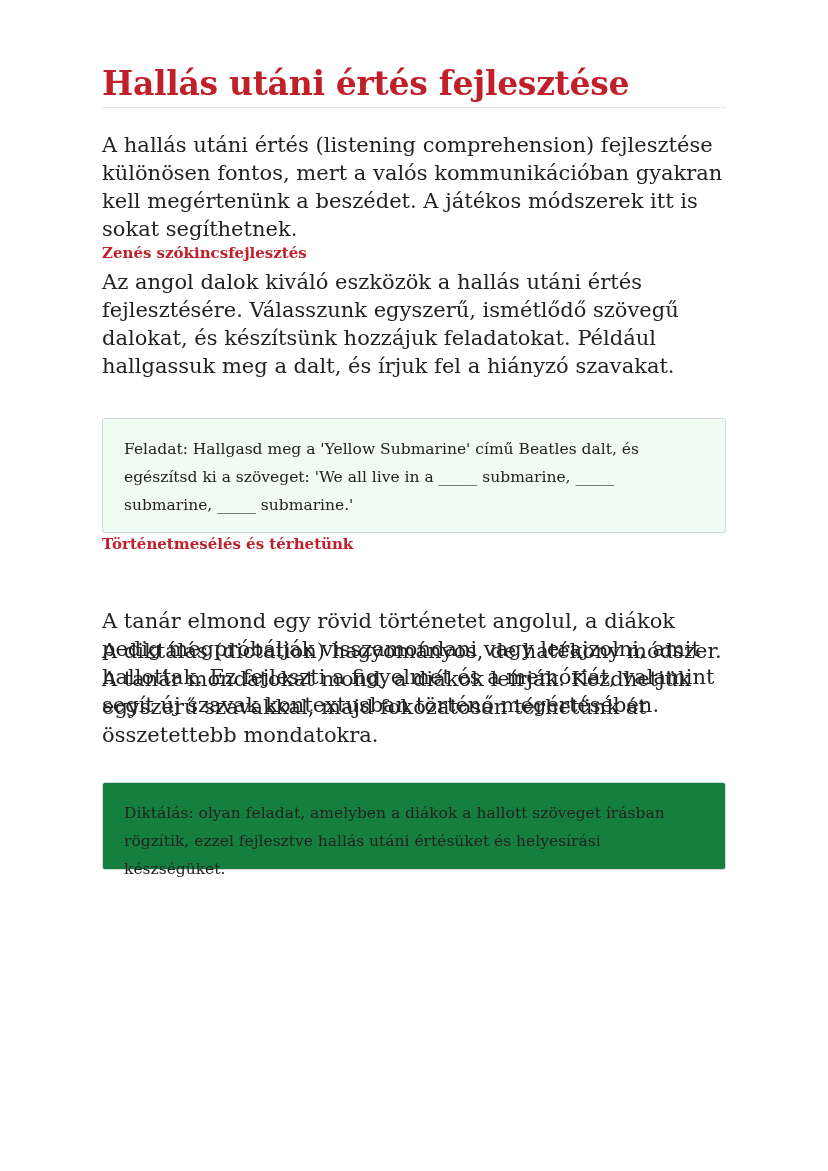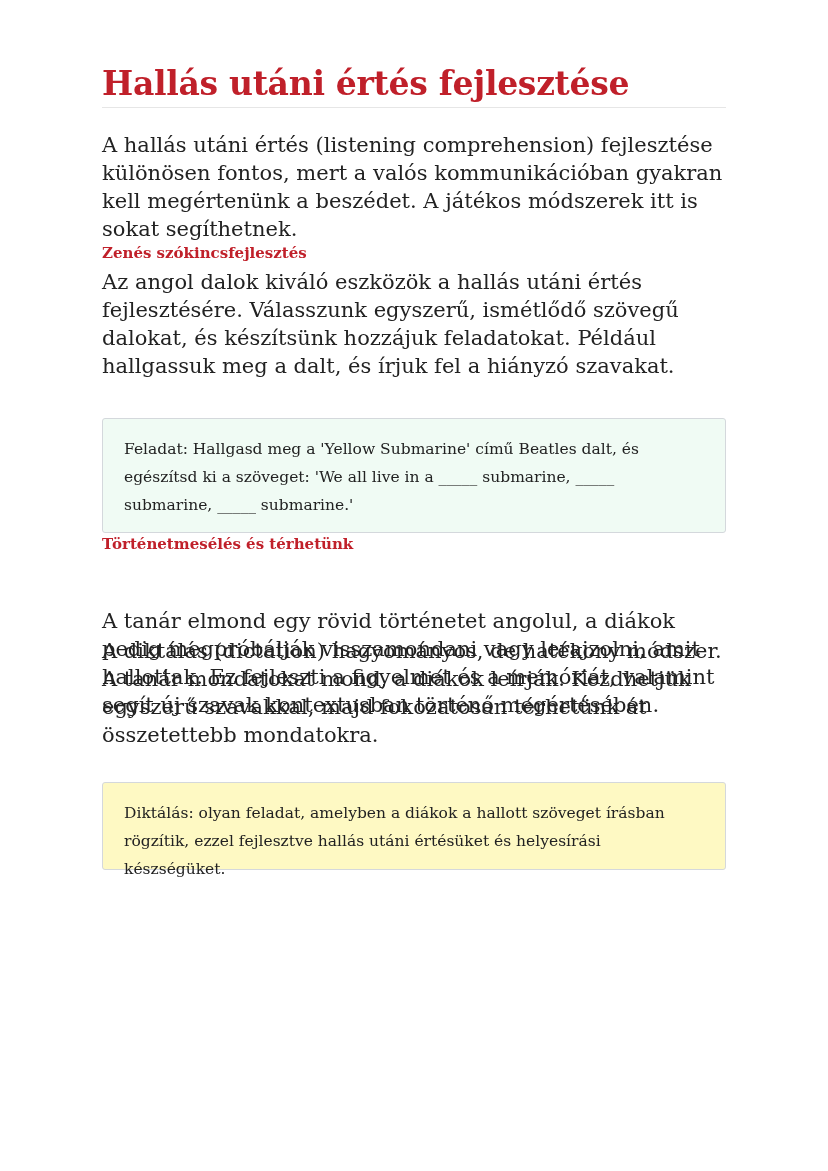--- a/index.html
+++ b/index.html
@@ -7,21 +7,21 @@
          font-family: "DejaVu Serif", "Liberation Serif", serif; color: #222222; }
   .page { position: absolute; left: 102px; top: 0; width: 624px; }
   h1 { position: absolute; top: 64px; left: 0; margin: 0; font-size: 33px; font-weight: bold;
        color: #c0202a; font-family: "DejaVu Serif", serif; letter-spacing: -0.3px; white-space: nowrap; }
   .rule { position: absolute; top: 107px; left: 0; width: 624px; height: 1px; background: #e6e6e6; }
   p { margin: 0; font-size: 21px; line-height: 28px; position: absolute; left: 0; width: 630px; }
   h3 { margin: 0; position: absolute; left: 0; font-size: 15px; font-weight: bold; color: #c0202a; }
   .box { position: absolute; left: 0; width: 624px; box-sizing: border-box; border: 1px solid #d4d8dc;
          border-radius: 3px; padding: 16px 21px; font-size: 15.5px; line-height: 28px; }
   .box.green { background: #f0fbf4; }
-  .box.blue { background: #fef9c3; }
+  .box.blue { background: #15803d; }
 </style>
 </head>
 <body>
 
 <div class="page">
   <h1>Hallás utáni értés fejlesztése</h1>
   <div class="rule"></div>
 
   <p style="top:131px;">A hallás utáni értés (listening comprehension) fejlesztése különösen fontos, mert a valós kommunikációban gyakran kell megértenünk a beszédet. A játékos módszerek itt is sokat segíthetnek.</p>
 

